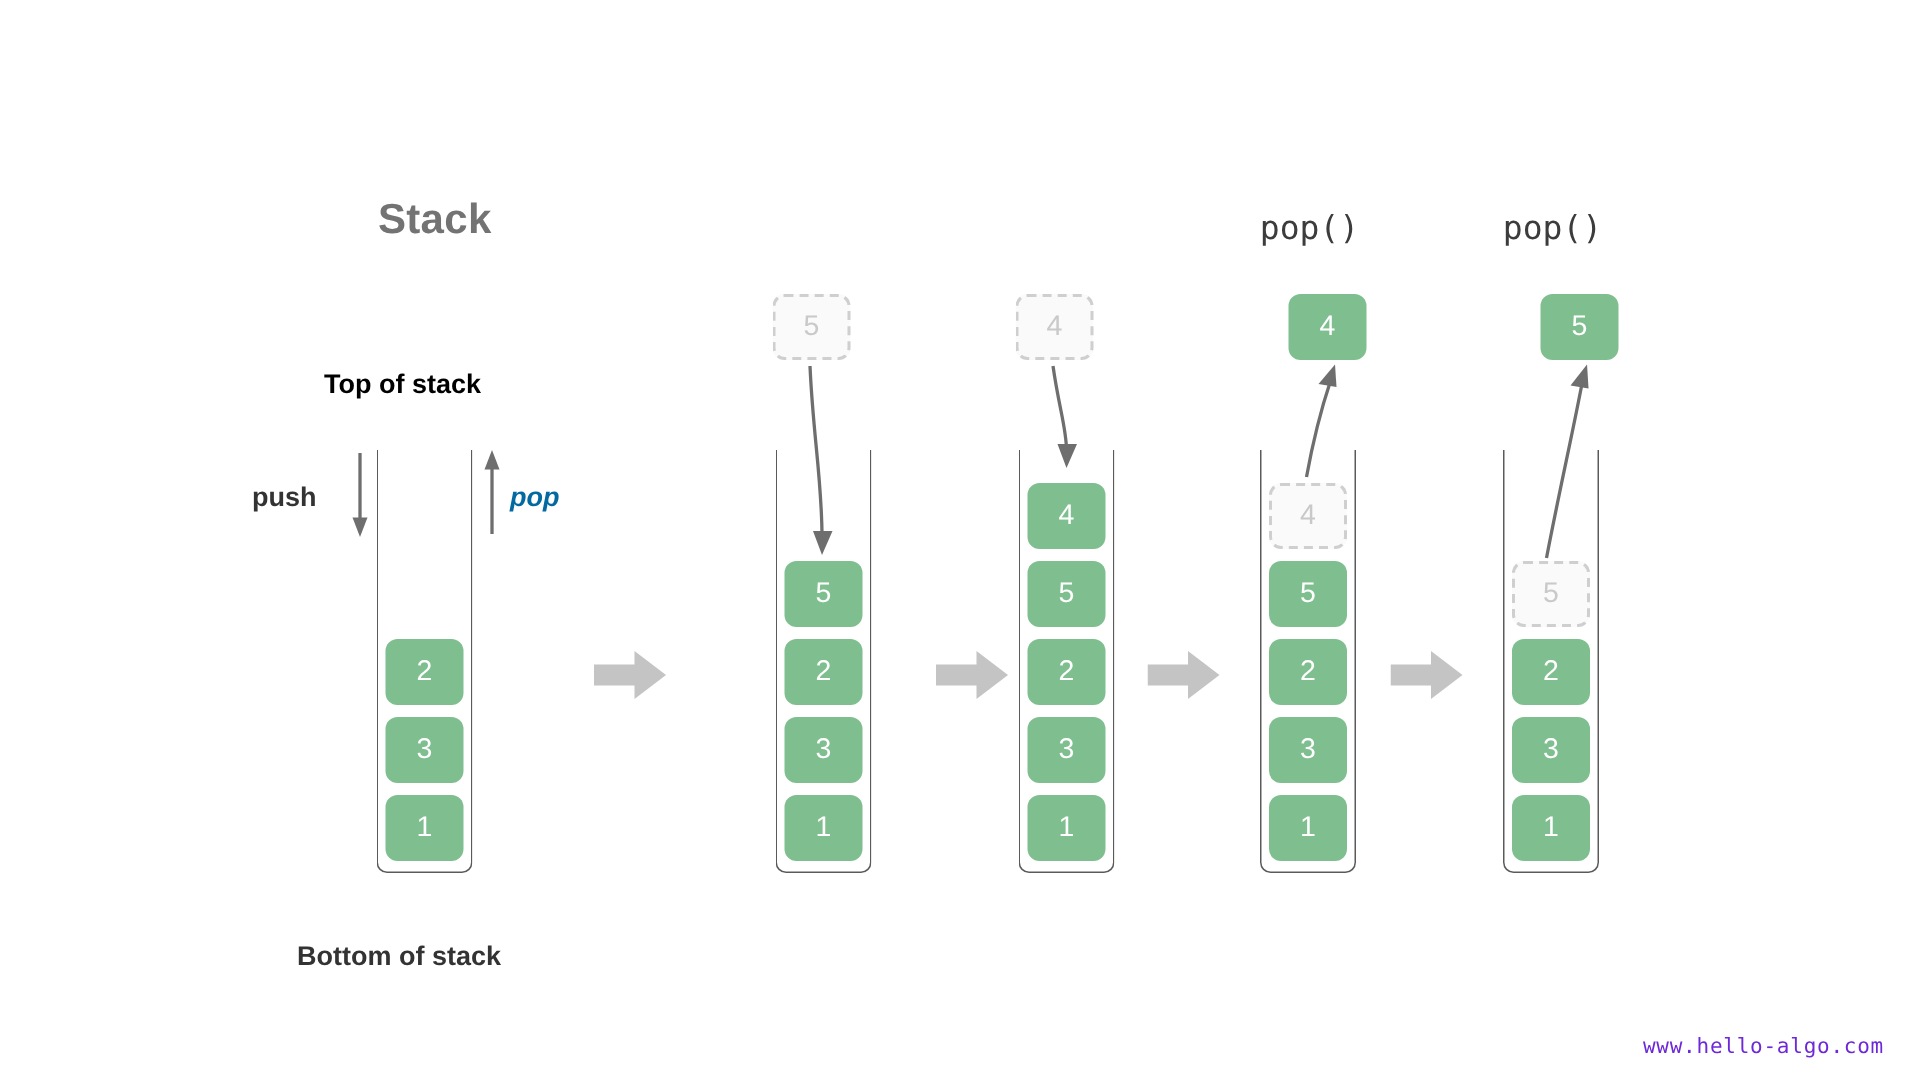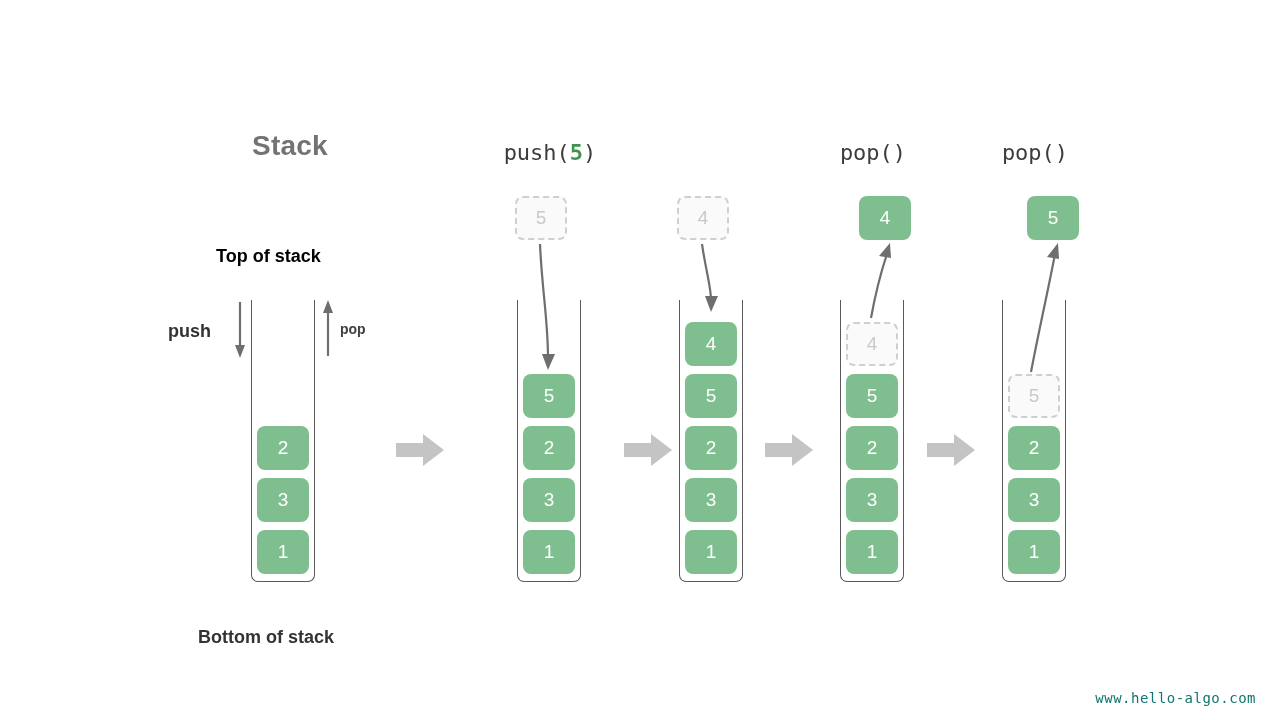--- a/index.html
+++ b/index.html
@@ -52,23 +52,24 @@
     left: 168px;
     top: 321px;
     font-size: 18px;
     font-weight: bold;
     color: #333333;
   }
   #pop-label {
     position: absolute;
     left: 340px;
     top: 321px;
-    font-size: 14px;
-    font-weight: bold;
-    color: #404040;
+    font-size: 18px;
+    font-weight: bold;
+    color: #0369a1;
+    font-style: italic;
   }
 
   
   .column {
     position: absolute;
     top: 0;
     width: 160px;
     height: 720px;
   }
   .col-header {
@@ -163,21 +164,21 @@
     pointer-events: none;
   }
 
   
   #watermark {
     position: absolute;
     right: 24px;
     bottom: 14px;
     font-family: "DejaVu Sans Mono", "Liberation Mono", monospace;
     font-size: 14px;
-    color: #0f766e;
+    color: #6d28d9;
     letter-spacing: 0.5px;
   }
 </style>
 </head>
 <body>
 
 <div id="stack-title">Stack</div>
 
 <div class="column" style="left:204px;">
 
@@ -201,21 +202,20 @@
     <div class="elem" style="left:5px;top:178px;">3</div>
     <div class="elem" style="left:5px;top:230px;">1</div>
   </div>
 </div>
 
 <svg class="sep-arrow" style="left:396px;" width="50" height="36" viewBox="0 0 50 36">
   <polygon points="0,11 27,11 27,2 48,18 27,34 27,25 0,25" fill="#c4c4c4"></polygon>
 </svg>
 
 <div class="column" style="left:470px;">
-  <div class="col-header"><span>push(</span><span class="arg">5</span><span>)</span></div>
 
   <div class="float-elem ghost" style="left:45px;top:196px;">5</div>
 
   <svg class="motion-arrow" viewBox="0 0 160 720">
     <path d="M 70 244 C 72 290, 78 320, 78 358" stroke="#6e6e6e" stroke-width="2.2" fill="none"></path>
     <polygon points="78,370 72,354 85,354" fill="#6e6e6e"></polygon>
   </svg>
 
   <div class="stack-box">
     <div class="elem" style="left:5px;top:74px;">5</div>

